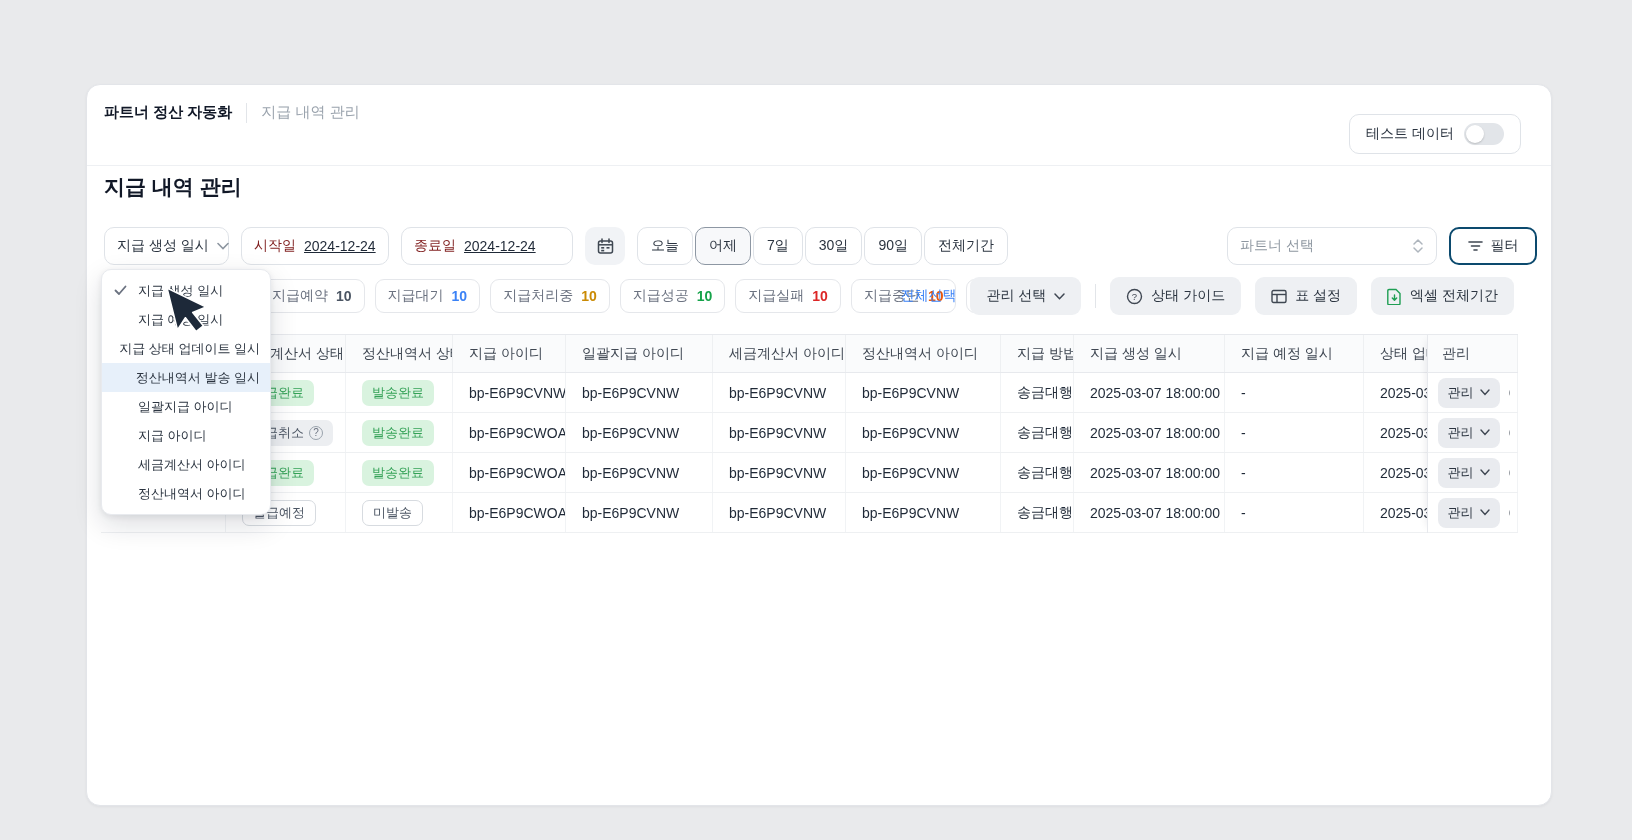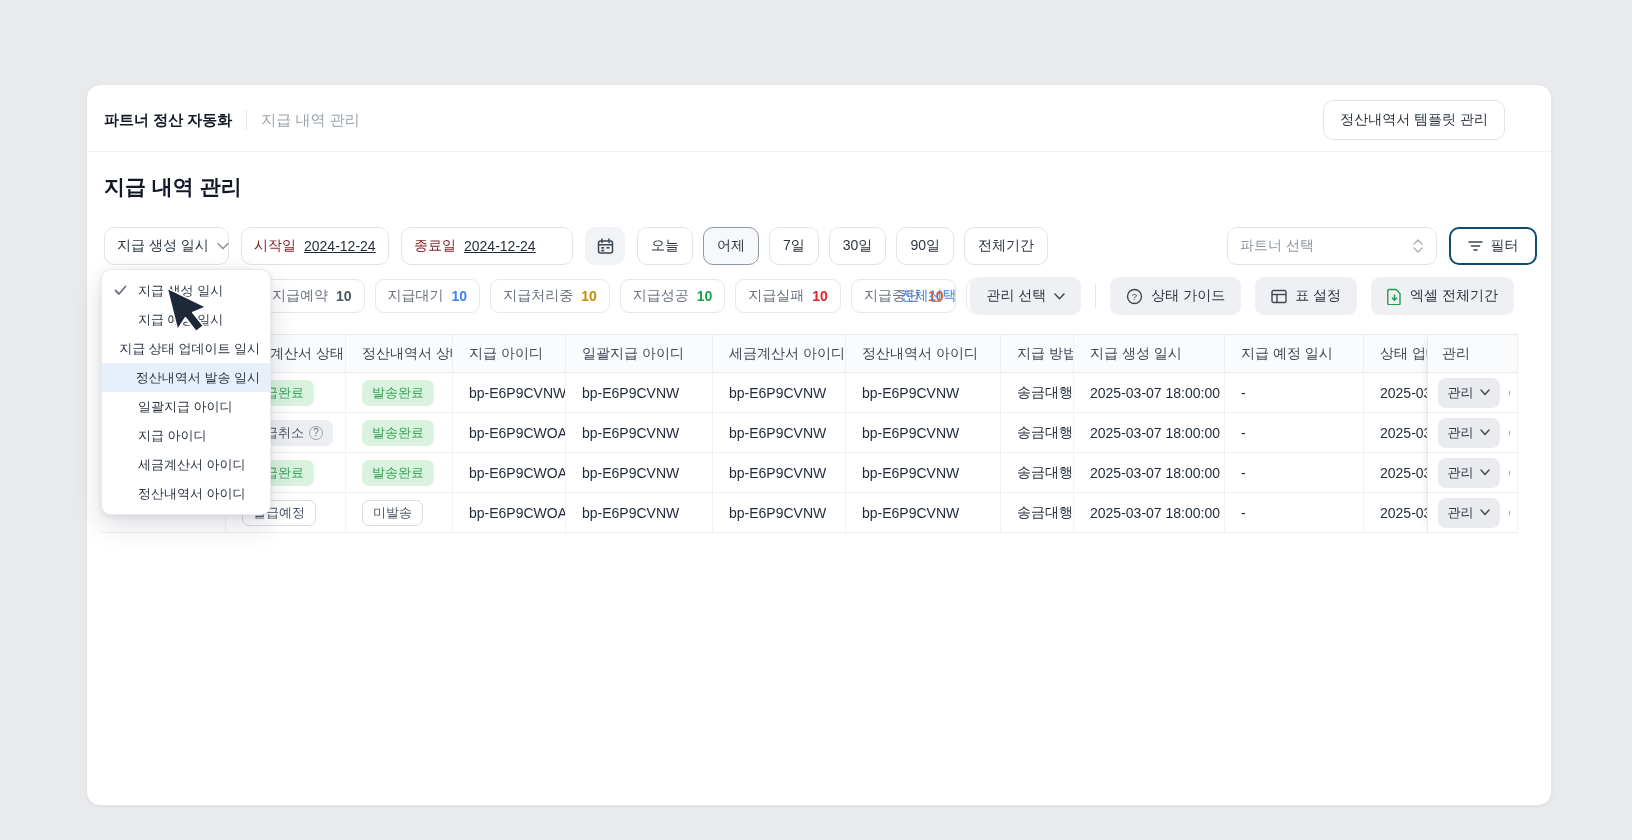--- a/index.html
+++ b/index.html
@@ -4,22 +4,22 @@
 <style>
   * { margin:0; padding:0; box-sizing:border-box; }
   html,body { width:1632px; height:840px; }
   body { font-family:"Liberation Sans","DejaVu Sans",sans-serif; background:#e9eaec; position:relative; color:#1f2937; }
   .canvas { position:absolute; inset:0; overflow:hidden; }
 
   .card { position:absolute; left:86px; top:84px; width:1466px; height:722px; background:#fff;
           border:1px solid #e3e5e9; border-radius:14px; box-shadow:0 1px 3px rgba(16,24,40,.05); }
 
   
-  .topbar { position:absolute; left:0; top:4px; width:100%; height:63px; display:flex; align-items:center;
-            padding:0 46px 0 17px; border-bottom:1px solid #eef0f3; }
+  .topbar { position:absolute; left:0; top:18px; width:100%; height:63px; display:flex; 
+            padding:0 30px 0 17px; border-bottom:1px solid #eef0f3; }
   .brand { font-size:15px; font-weight:bold; color:#111827; white-space:nowrap; }
   .tb-div { width:1px; height:20px; background:#e2e5e9; margin:0 14px; }
   .crumb { font-size:15px; color:#9aa3ad; white-space:nowrap; }
   .tb-right { margin-left:auto; display:flex; gap:12px; align-items:center; }
   .btn-outline { display:inline-flex; align-items:center; gap:10px; height:40px; padding:0 16px;
                  border:1px solid #dfe3e8; border-radius:10px; background:#fff; font-size:14px; color:#2b3440;
                  white-space:nowrap; cursor:pointer; }
   .toggle { width:40px; height:22px; border-radius:11px; background:#e2e5e9; position:relative; }
   .toggle .knob { position:absolute; left:2px; top:2px; width:18px; height:18px; border-radius:50%;
                   background:#fff; box-shadow:0 1px 2px rgba(0,0,0,.18); }
@@ -97,23 +97,26 @@
 <body>
 
 <div class="canvas">
   <div class="card">
 
     <div class="topbar">
       <span class="brand">파트너 정산 자동화</span>
       <span class="tb-div"></span>
       <span class="crumb">지급 내역 관리</span>
       <div class="tb-right">
-        <button class="btn-outline">
-          <span>정산내역서 템플릿 관리</span>
-        </button>
+        <div class="btn-outline">
+          <span>테스트 데이터</span>
+          <span class="toggle">
+              <span class="knob"></span>
+            </span>
+        </div>
       </div>
     </div>
 
     <div class="page-title">지급 내역 관리</div>
 
     <div class="filter-row">
       <div class="f-left">
         <div class="select">
           <span class="sel-label">지급 생성 일시</span>
           <span>
@@ -136,21 +139,21 @@
                 <rect x="1.5" y="3" width="14" height="12" rx="2" fill="none" stroke="#3f4752" stroke-width="1.5"></rect>
                 <line x1="1.5" y1="6.8" x2="15.5" y2="6.8" stroke="#3f4752" stroke-width="1.5"></line>
                 <line x1="5" y1="1" x2="5" y2="4.4" stroke="#3f4752" stroke-width="1.5" stroke-linecap="round"></line>
                 <line x1="12" y1="1" x2="12" y2="4.4" stroke="#3f4752" stroke-width="1.5" stroke-linecap="round"></line>
                 <rect x="4.2" y="9" width="3" height="1.6" fill="#3f4752"></rect>
                 <rect x="9.5" y="9" width="3" height="1.6" fill="#3f4752"></rect>
                 <rect x="4.2" y="11.8" width="3" height="1.6" fill="#3f4752"></rect>
               </svg>
           </span>
         </button>
-        <div id="quick-ranges" style="display:flex;gap:10px;">
+        <div id="quick-ranges" style="display:flex;gap:2px;">
             <button class="qr">오늘</button>
             <button class="qr selected">어제</button>
             <button class="qr">7일</button>
             <button class="qr">30일</button>
             <button class="qr">90일</button>
             <button class="qr">전체기간</button>
           </div>
       </div>
       <div class="f-right">
         <div class="select partner-select">

